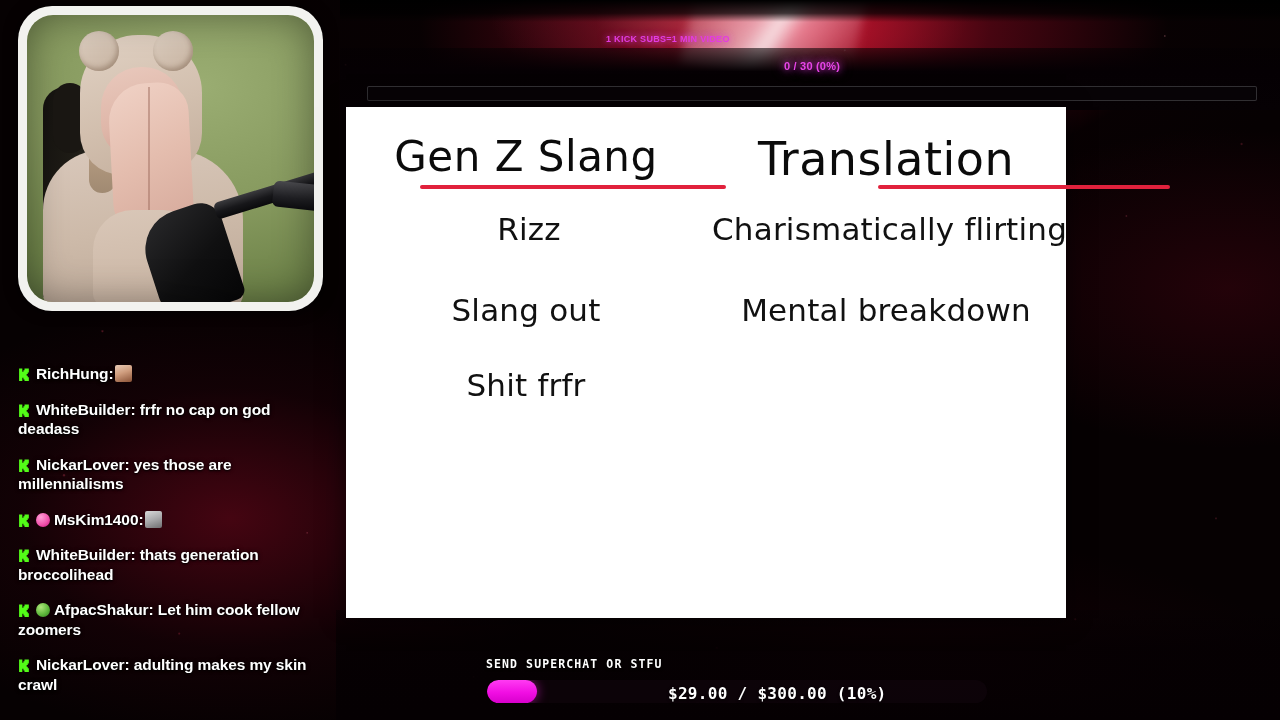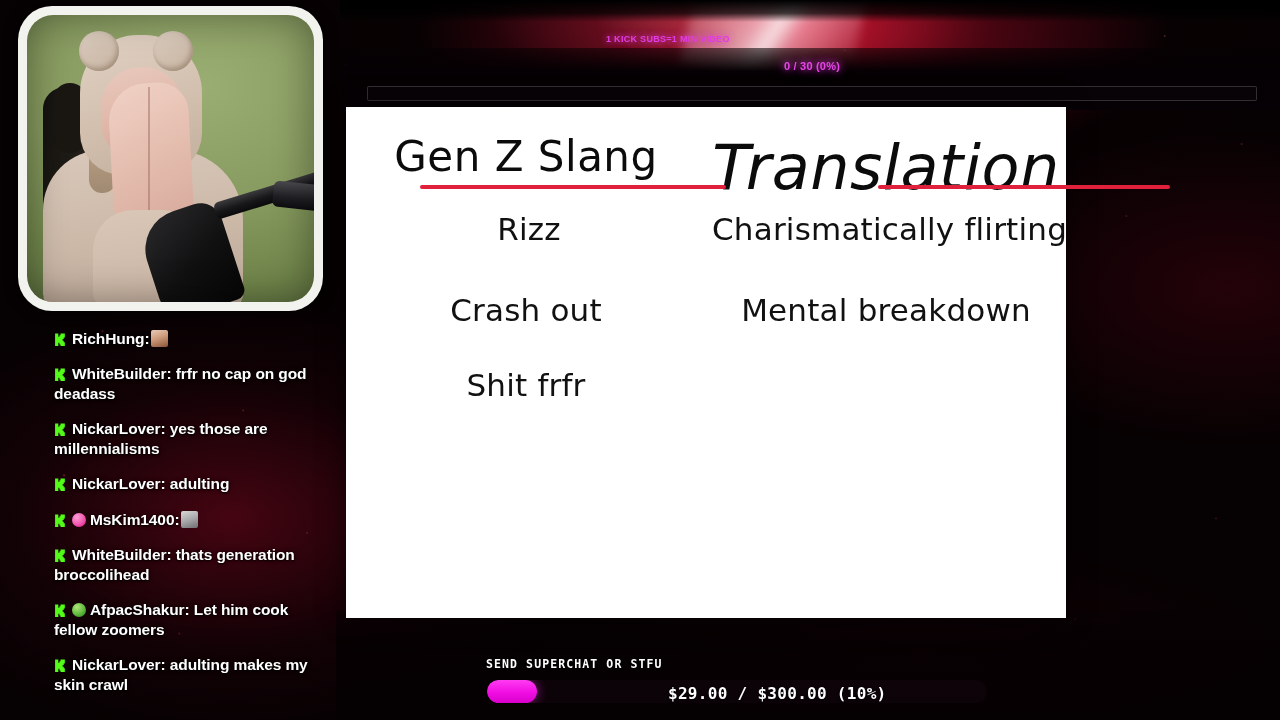--- a/index.html
+++ b/index.html
@@ -205,21 +205,20 @@
   }
   .chat-msg {
     font-family: "Liberation Sans", sans-serif;
     font-weight: 700;
     font-size: 15.5px;
     line-height: 19.5px;
     color: #ffffff;
     text-shadow: 0 1px 2px rgba(0,0,0,0.95), 0 0 4px rgba(0,0,0,0.8);
     letter-spacing: -0.1px;
     word-wrap: break-word;
-    margin-left: 36px;
   }
   .kick-badge {
     display: inline-block;
     width: 13px; height: 14px;
     margin-right: 5px;
     vertical-align: -2px;
     position: relative;
   }
   .kick-badge svg { display: block; }
   .sub-badge {
@@ -308,21 +307,21 @@
     left: 0; right: 0;
     top: 28px;
     text-align: center;
     font-family: "DejaVu Sans", sans-serif;
     font-size: 42px;
     font-weight: 400;
     color: #0b0b0b;
     letter-spacing: 0.5px;
     line-height: 1.05;
   }
-  .wb-head.big { font-size: 62px; font-style: italic; }
+  .wb-head.big { font-size: 46px; }
   .wb-underline {
     position: absolute;
     height: 3.5px;
     background: #e1213c;
     border-radius: 2px;
     top: 78px;
   }
   .wb-underline.l { left: 74px; width: 306px; }
   .wb-underline.r { left: 532px; width: 292px; }
 
@@ -416,21 +415,21 @@
   <div class="sub-goal-count">0 / 30 (0%)</div>
   <div class="sub-goal-track">
     <div class="sub-goal-fill" id="subFill" style="width: 0%;"></div>
   </div>
 
   <div class="whiteboard">
     <div class="wb-grid">
       <div class="wb-col">
         <div class="wb-head">Gen Z Slang</div>
         <div class="wb-row r1">Rizz</div>
-        <div class="wb-row r2">Crash out</div>
+        <div class="wb-row r2">Slang out</div>
         <div class="wb-row r3">Shit frfr</div>
       </div>
       <div class="wb-col">
         <div class="wb-head big">Translation</div>
         <div class="wb-row r1">Charismatically flirting</div>
         <div class="wb-row r2">Mental breakdown</div>
         <div class="wb-row r3"></div>
       </div>
     </div>
     <div class="wb-underline l"></div>
@@ -443,23 +442,20 @@
               <path fill="#53fc18" d="M2 2h6v6h2V5h2V2h8v7h-2v3h-2v3h2v3h2v7h-8v-3h-2v-3H8v6H2z"></path>
             </svg></span><span>RichHung:</span><span class="emote face"></span></div>
         <div class="chat-msg"><span class="kick-badge"><svg viewBox="0 0 24 24" width="13" height="14" aria-hidden="true">
               <path fill="#53fc18" d="M2 2h6v6h2V5h2V2h8v7h-2v3h-2v3h2v3h2v7h-8v-3h-2v-3H8v6H2z"></path>
             </svg></span><span>WhiteBuilder:</span><span> frfr no cap on god deadass</span></div>
         <div class="chat-msg"><span class="kick-badge"><svg viewBox="0 0 24 24" width="13" height="14" aria-hidden="true">
               <path fill="#53fc18" d="M2 2h6v6h2V5h2V2h8v7h-2v3h-2v3h2v3h2v7h-8v-3h-2v-3H8v6H2z"></path>
             </svg></span><span>NickarLover:</span><span> yes those are millennialisms</span></div>
         <div class="chat-msg"><span class="kick-badge"><svg viewBox="0 0 24 24" width="13" height="14" aria-hidden="true">
               <path fill="#53fc18" d="M2 2h6v6h2V5h2V2h8v7h-2v3h-2v3h2v3h2v7h-8v-3h-2v-3H8v6H2z"></path>
-            </svg></span><span>NickarLover:</span><span> adulting</span></div>
-        <div class="chat-msg"><span class="kick-badge"><svg viewBox="0 0 24 24" width="13" height="14" aria-hidden="true">
-              <path fill="#53fc18" d="M2 2h6v6h2V5h2V2h8v7h-2v3h-2v3h2v3h2v7h-8v-3h-2v-3H8v6H2z"></path>
             </svg></span><span class="sub-badge pink"></span><span>MsKim1400:</span><span class="emote cat"></span></div>
         <div class="chat-msg"><span class="kick-badge"><svg viewBox="0 0 24 24" width="13" height="14" aria-hidden="true">
               <path fill="#53fc18" d="M2 2h6v6h2V5h2V2h8v7h-2v3h-2v3h2v3h2v7h-8v-3h-2v-3H8v6H2z"></path>
             </svg></span><span>WhiteBuilder:</span><span> thats generation broccolihead</span></div>
         <div class="chat-msg"><span class="kick-badge"><svg viewBox="0 0 24 24" width="13" height="14" aria-hidden="true">
               <path fill="#53fc18" d="M2 2h6v6h2V5h2V2h8v7h-2v3h-2v3h2v3h2v7h-8v-3h-2v-3H8v6H2z"></path>
             </svg></span><span class="sub-badge green"></span><span>AfpacShakur:</span><span> Let him cook fellow zoomers</span></div>
         <div class="chat-msg"><span class="kick-badge"><svg viewBox="0 0 24 24" width="13" height="14" aria-hidden="true">
               <path fill="#53fc18" d="M2 2h6v6h2V5h2V2h8v7h-2v3h-2v3h2v3h2v7h-8v-3h-2v-3H8v6H2z"></path>
             </svg></span><span>NickarLover:</span><span> adulting makes my skin crawl</span></div>

